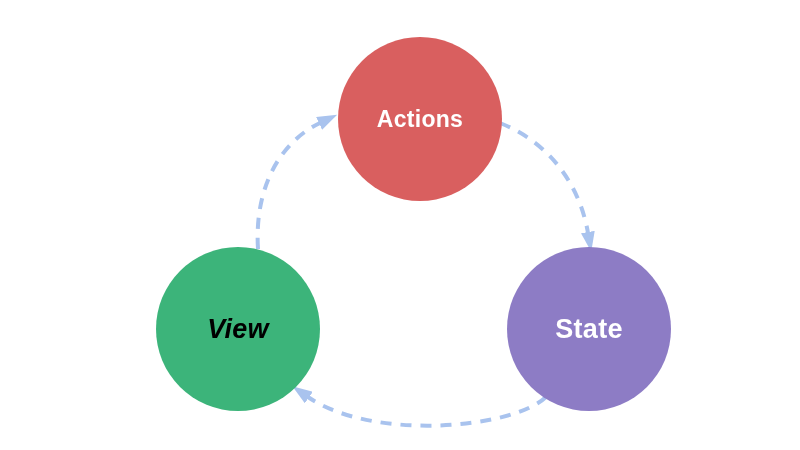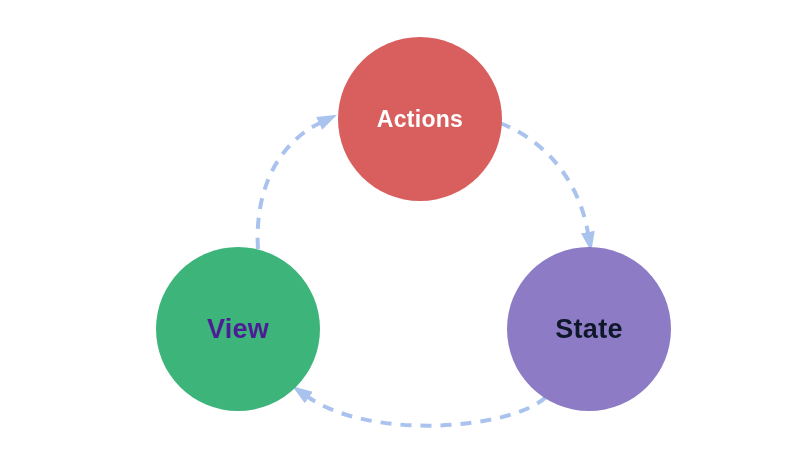--- a/index.html
+++ b/index.html
@@ -69,20 +69,20 @@
     <path class="edge" d="M 546 380 C 512 412 372 424 308 380" marker-end="url(#arrowhead)" stroke="#a9c3ee"></path>
 
     <path class="edge" d="M 258 232 C 254 168 282 124 320 106" marker-end="url(#arrowhead)" stroke="#a9c3ee"></path>
   </svg>
 
   <div class="node node-actions" style="background-color: rgb(217, 95, 95);">
     <span class="node-label" style="color: rgb(255, 255, 255);">Actions</span>
   </div>
 
   <div class="node node-state" style="background-color: rgb(141, 124, 197);">
-    <span class="node-label" style="color: #0f172a;">State</span>
+    <span class="node-label" style="color: #ffffff;">State</span>
   </div>
 
   <div class="node node-view" style="background-color: rgb(60, 180, 122);">
-    <span class="node-label" style="color: #4c1d95;">View</span>
+    <span class="node-label" style="color: #000000; font-style: italic;">View</span>
   </div>
 
 </div>
 
 </body></html>

